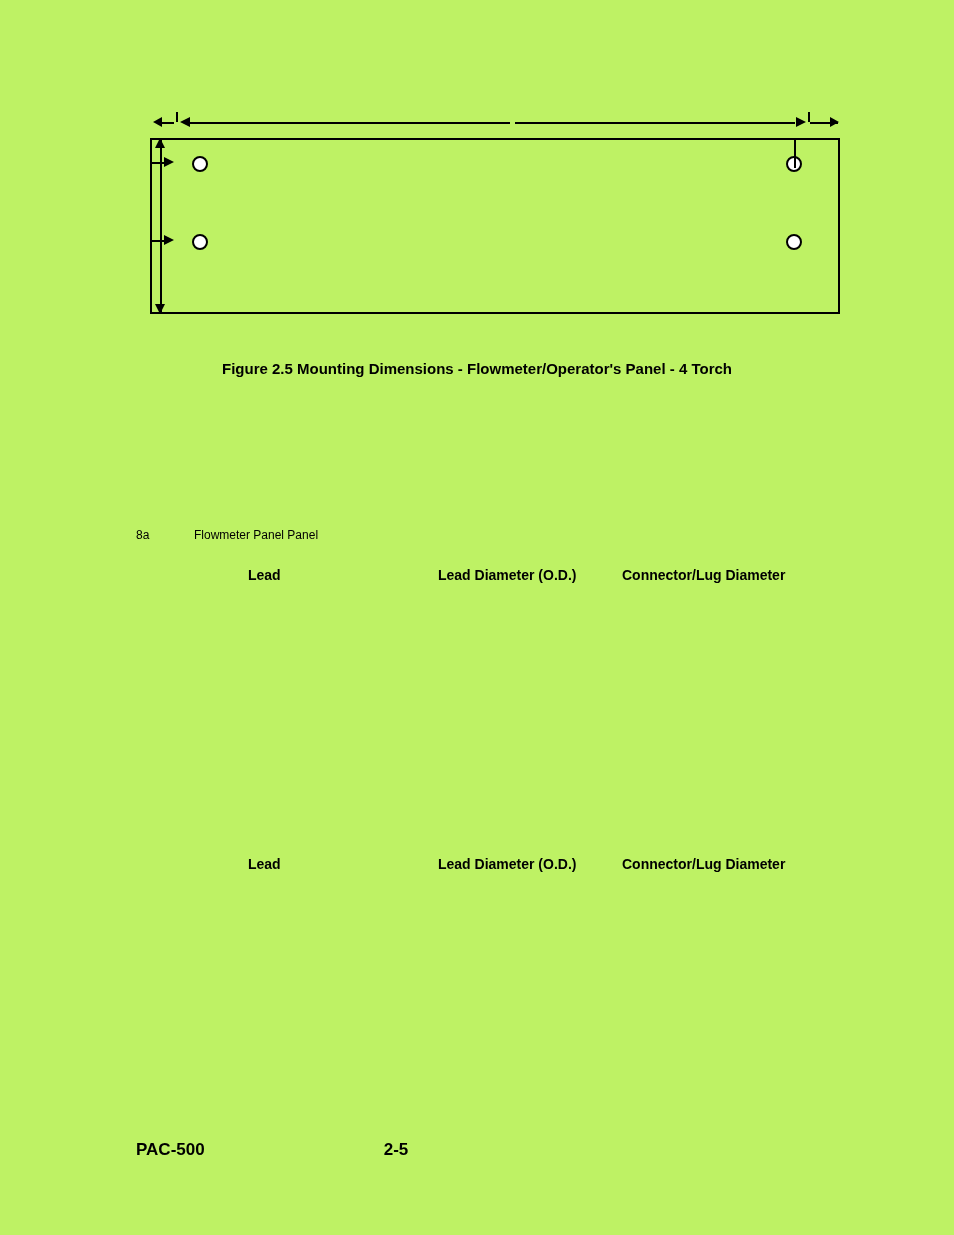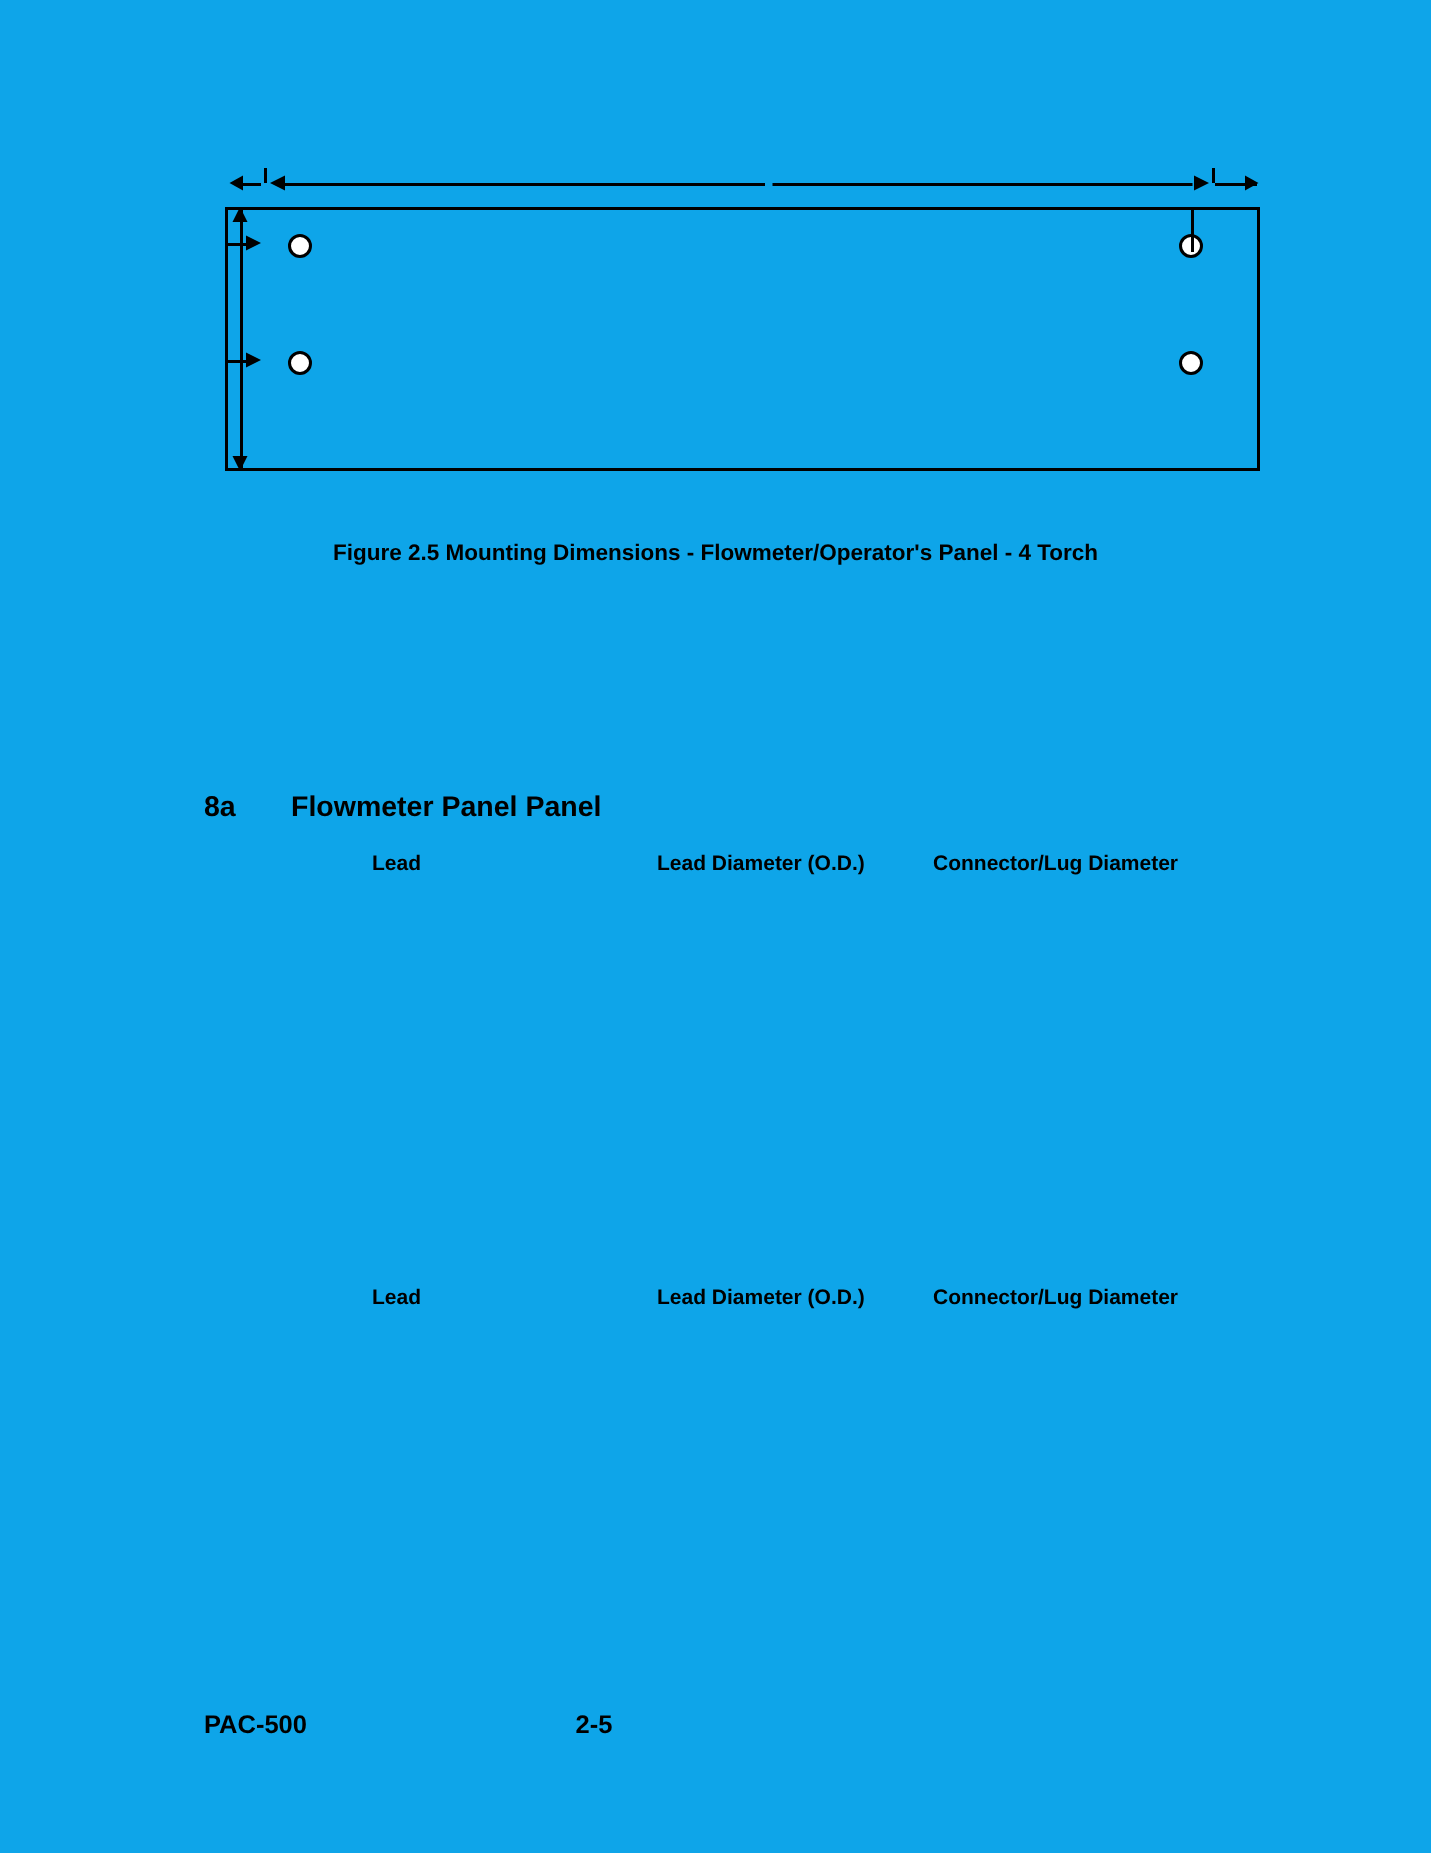--- a/index.html
+++ b/index.html
@@ -7,21 +7,21 @@
     padding: 0;
     background: #ffffff;
     font-family: Arial, Helvetica, sans-serif;
     color: #000000;
   }
   .page {
     position: relative;
     width: 954px;
     height: 1235px;
     margin: 0 auto;
-    background: #0ea5e9;
+    background: #bef264;
   }
   
   .drawing {
     position: absolute;
     left: 150px;
     top: 112px;
     width: 690px;
     height: 210px;
   }
   .hline {
@@ -90,22 +90,22 @@
     position: absolute;
     left: 0;
     width: 954px;
     text-align: center;
     font-weight: bold;
     font-size: 15px;
   }
   .section-row {
     position: absolute;
     left: 136px;
-    font-weight: bold;
-    font-size: 19px;
+    font-weight: normal;
+    font-size: 12px;
     display: flex;
   }
   .section-num {
     width: 58px;
   }
   .section-title {
   }
   .table-headers {
     position: absolute;
     font-weight: bold;

